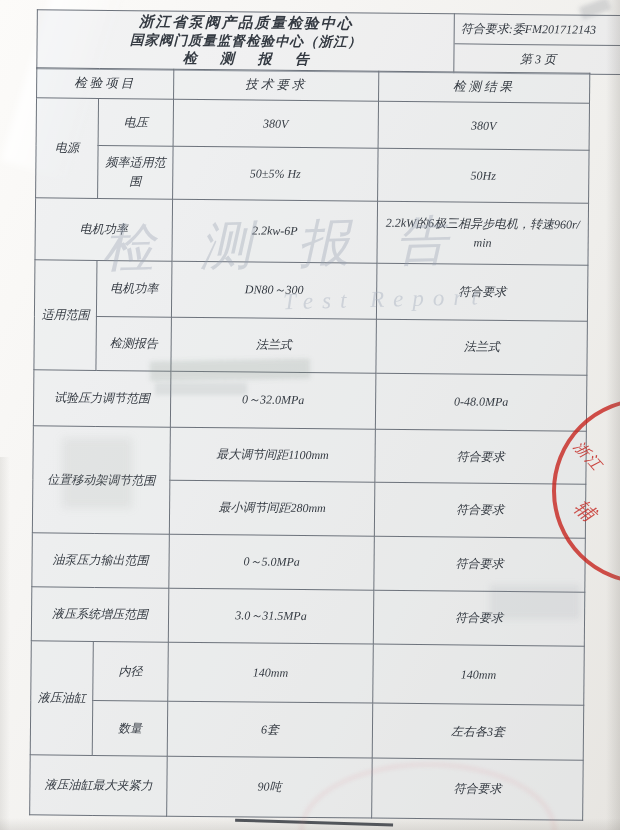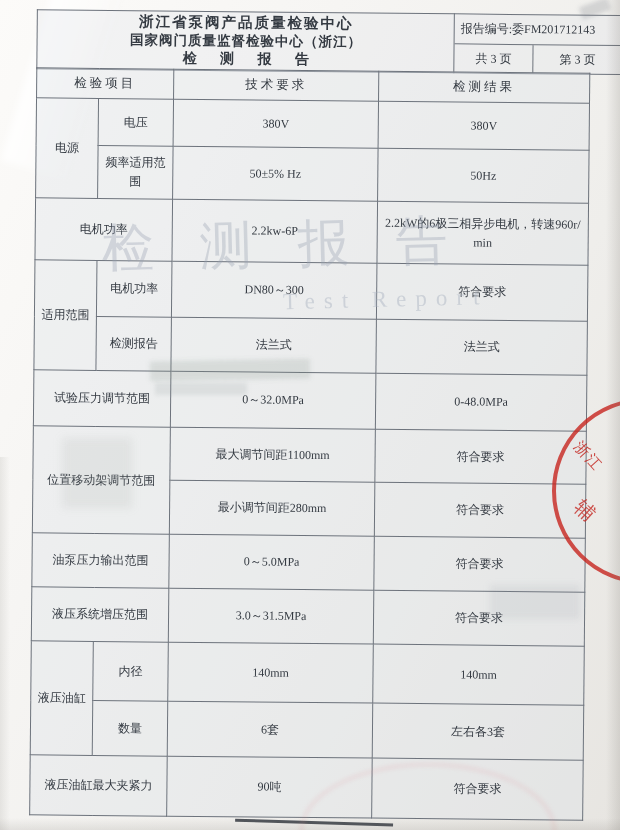--- a/index.html
+++ b/index.html
@@ -3,20 +3,21 @@
 <meta charset="utf-8">
 <style>
   html,body{margin:0;padding:0;}
   .page{
     position:relative;
     width:620px;height:830px;
     overflow:hidden;
     background:linear-gradient(118deg,#fcfbf9 0%,#f6f5f3 32%,#efeeeb 68%,#e7e5e1 100%);
     font-family:"Liberation Serif","DejaVu Serif",serif;
     color:#343a42;
+    font-style:italic;
   }
   .tilt{position:absolute;inset:0;transform:rotate(0.55deg);transform-origin:50% 50%;}
 
   
   .title-box{
     position:absolute;left:33px;top:12px;width:417px;height:58px;
     border:1px solid #6d737c;border-right:none;
     background:rgba(224,228,234,0.28);
     display:flex;flex-direction:column;justify-content:center;align-items:center;
     line-height:1.32;
@@ -106,25 +107,24 @@
   <div class="tilt">
 
     <div class="title-box">
       <div class="org1">浙江省泵阀产品质量检验中心</div>
       <div class="org2">国家阀门质量监督检验中心（浙江）</div>
       <div class="rpt-title">检 测 报 告</div>
     </div>
 
     <div class="info-box">
       <div class="info-row1">
-        <span>报告编号:</span>
+        <span>符合要求:</span>
           <span>委FM201712143</span>
       </div>
       <div class="info-row2">
-        <div class="info-cell-a">共 3 页</div>
         <div class="info-cell-b">第 3 页</div>
       </div>
     </div>
 
     <table class="rpt">
       <colgroup>
           <col style="width:62px">
           <col style="width:75px">
           <col style="width:205px">
           <col style="width:211px">

